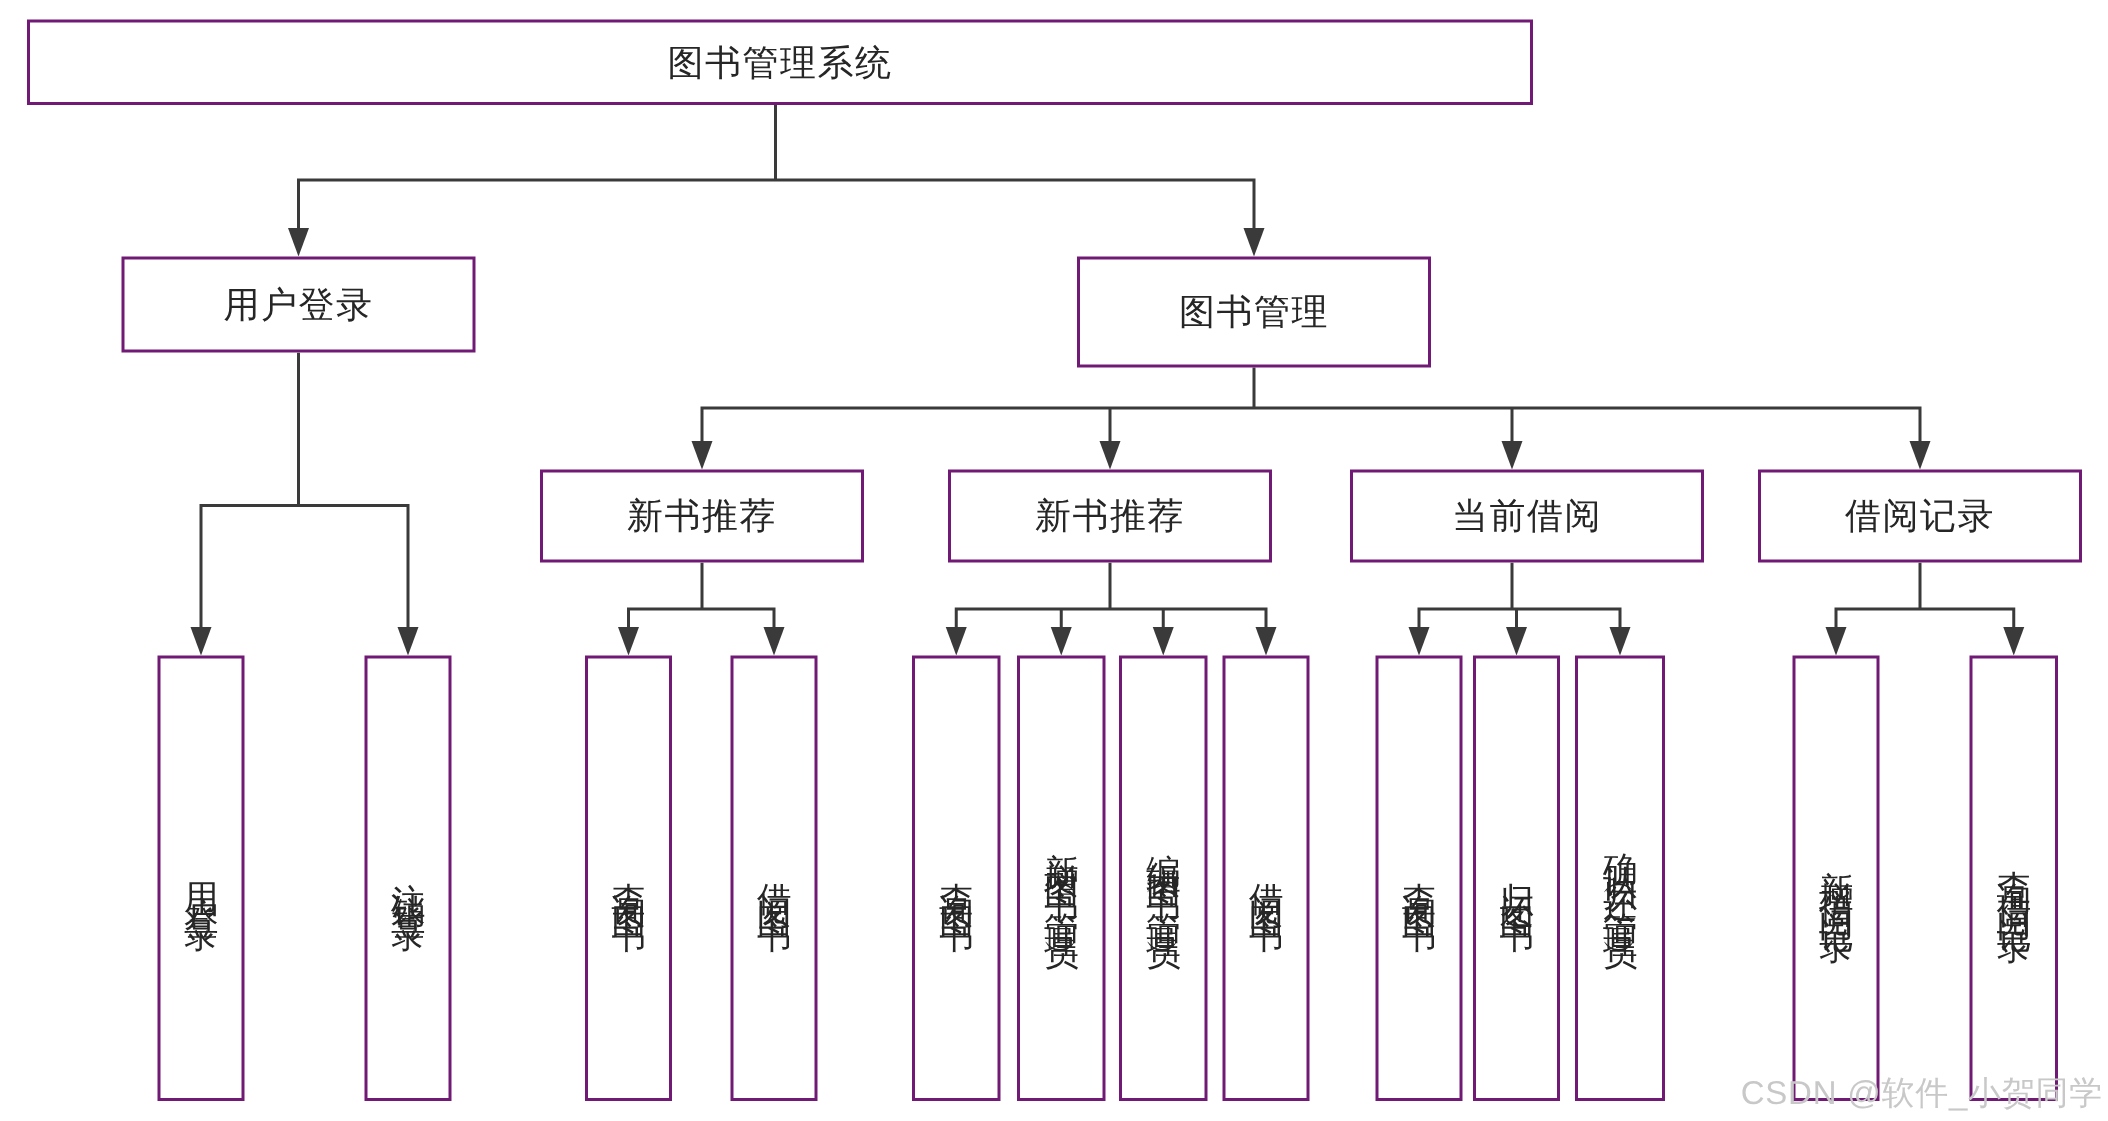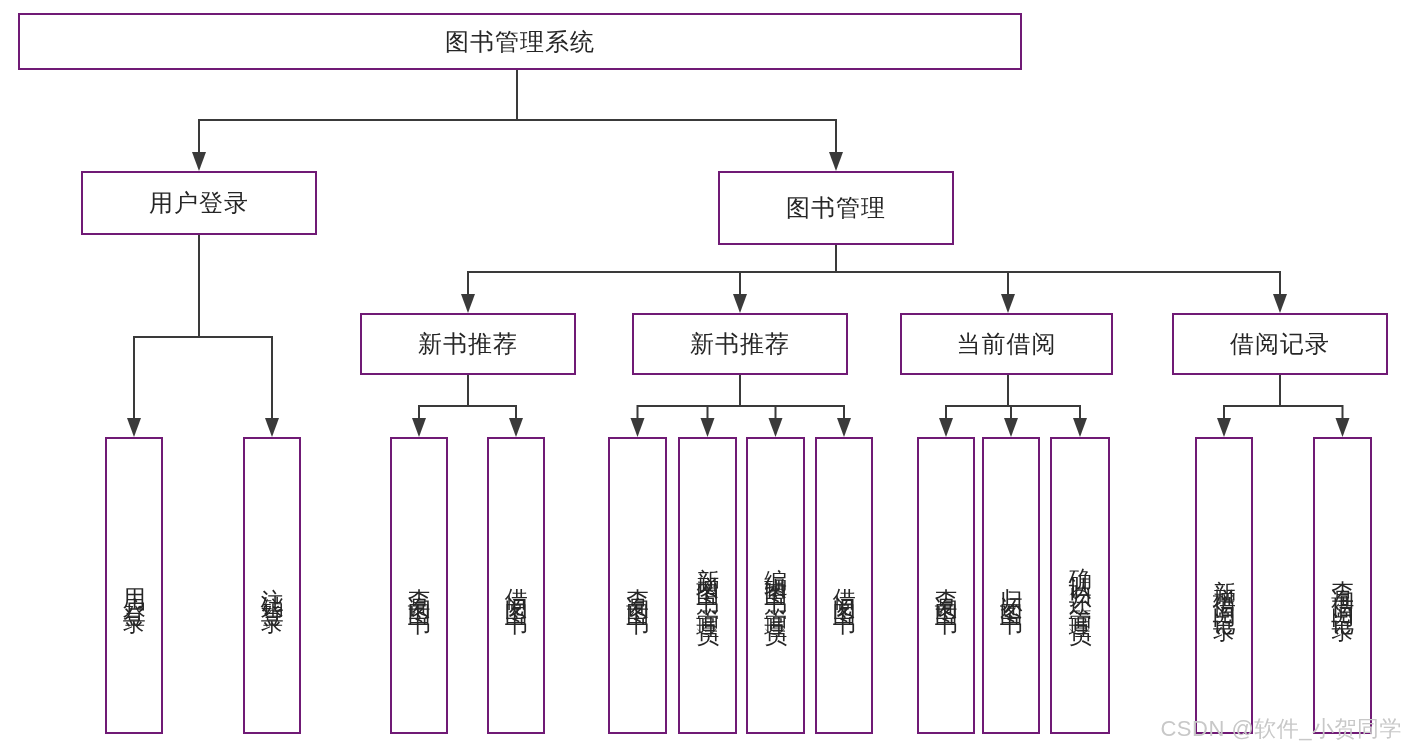--- a/index.html
+++ b/index.html
@@ -67,21 +67,21 @@
     <polygon class="arrow" points="1335.5,418 1349.5,418 1342.5,437"></polygon>
   </svg>
 
   <div class="box h-box root-box" style="left:18px; top:13px; width:1004px; height:57px;">图书管理系统</div>
 
   <div class="box h-box" style="left:81px; top:171px; width:236px; height:64px;">用户登录</div>
   <div class="box h-box" style="left:718px; top:171px; width:236px; height:74px;">图书管理</div>
 
   <div class="box h-box" style="left:360px; top:313px; width:216px; height:62px;">新书推荐</div>
   <div class="box h-box" style="left:632px; top:313px; width:216px; height:62px;">新书推荐</div>
-  <div class="box h-box" style="left:900px; top:313px; width:213px; height:62px;">当前借阅</div>
+  <div class="box h-box" style="left:900px; top:313px; width:236px; height:62px;">当前借阅</div>
   <div class="box h-box" style="left:1172px; top:313px; width:216px; height:62px;">借阅记录</div>
 
   <div class="box v-box" style="left:105px; top:437px; width:58px; height:297px;">
     <span class="vtext">用户登录</span>
   </div>
   <div class="box v-box" style="left:243px; top:437px; width:58px; height:297px;">
     <span class="vtext">注销登录</span>
   </div>
 
   <div class="box v-box" style="left:390px; top:437px; width:58px; height:297px;">

